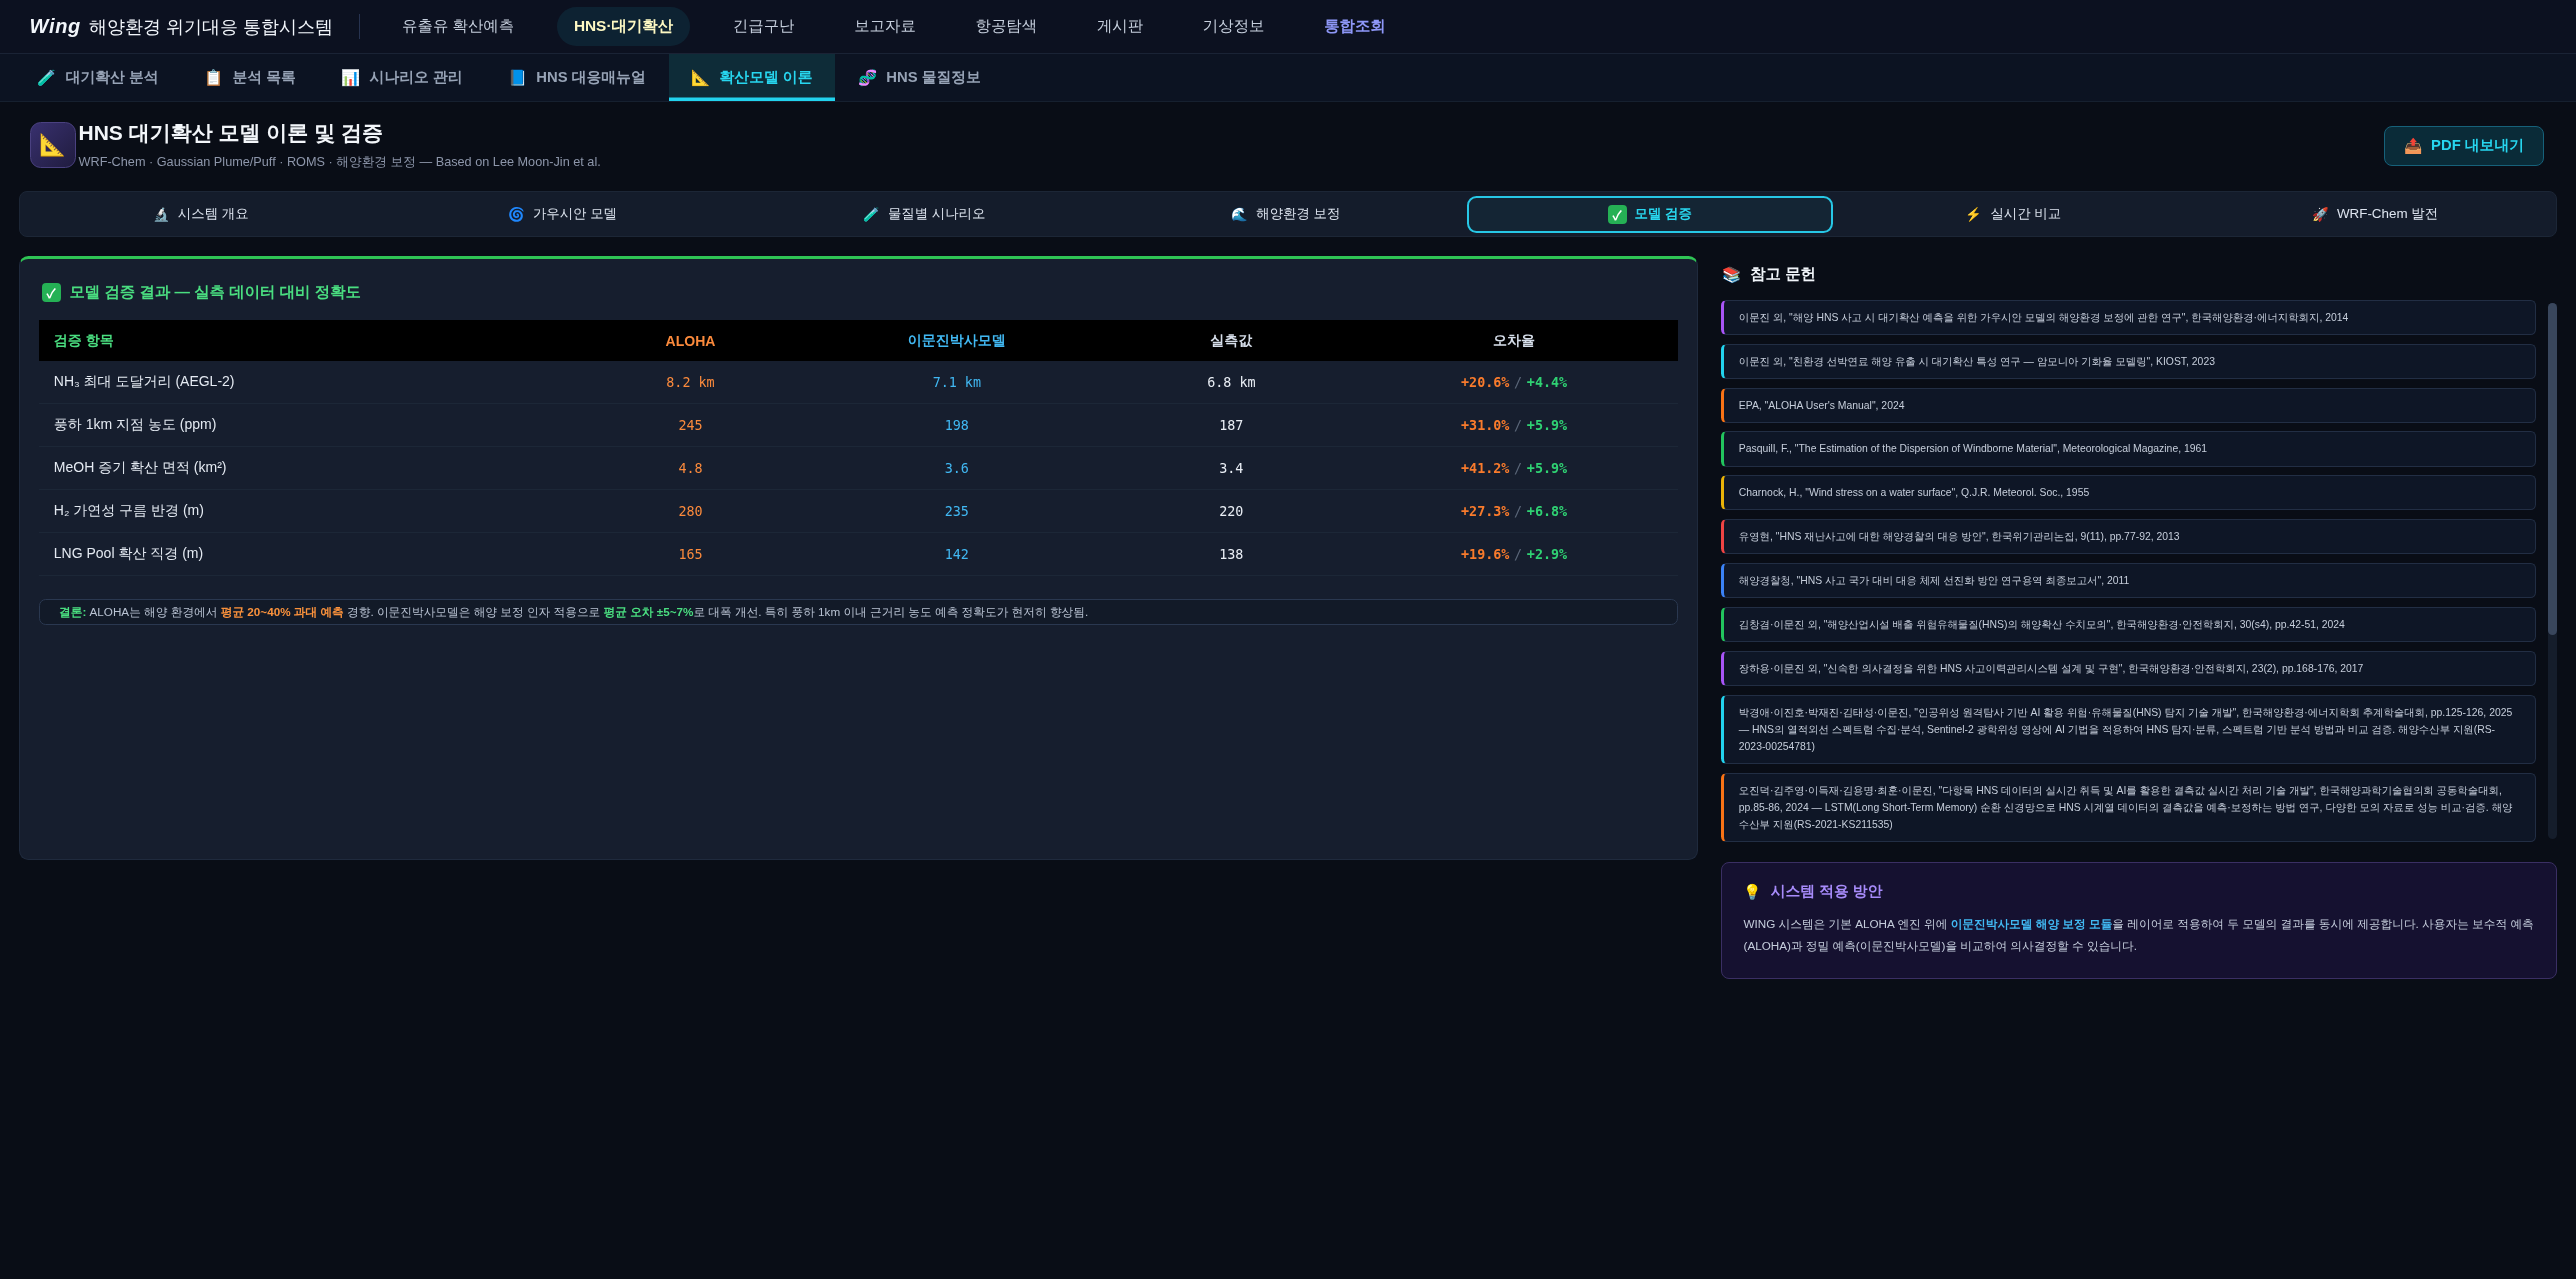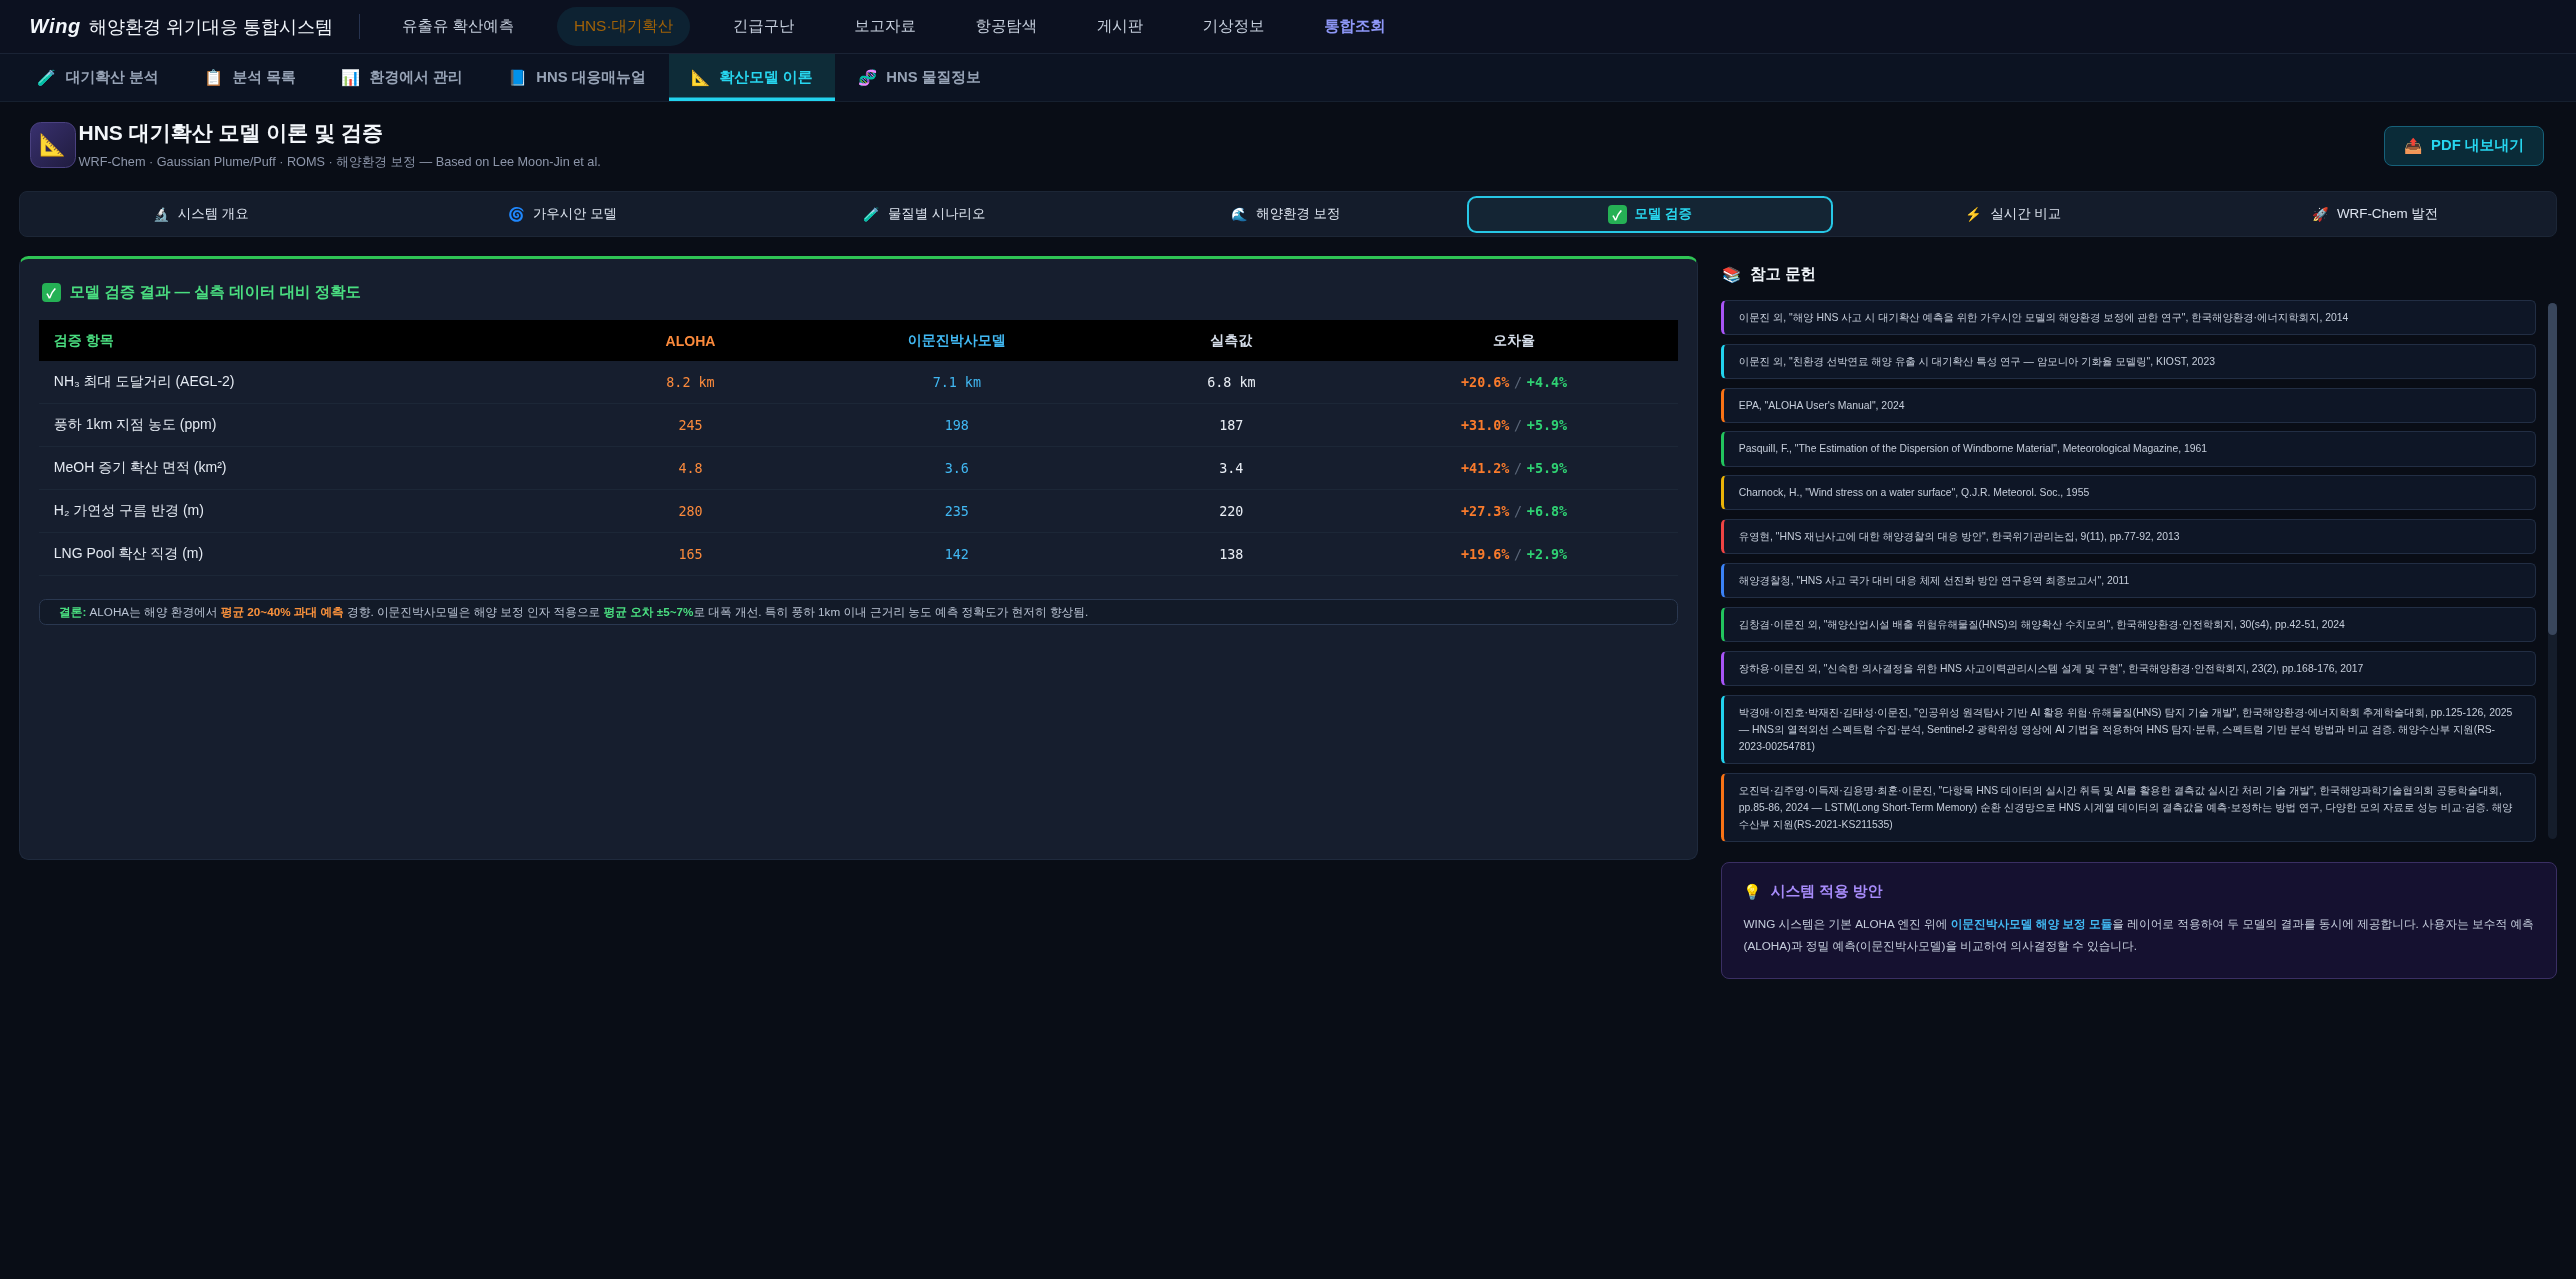--- a/index.html
+++ b/index.html
@@ -10,21 +10,21 @@
   }
   
   .navbar { height:54px; background:#0c1120; border-bottom:0.7px solid #1a2335;
             display:flex; align-items:center; padding:0 29.5px; }
   .logo { display:flex; align-items:baseline; gap:8px; color:#f2f6fb; }
   .logo-mark { font-style:italic; font-weight:bold; font-size:20px; letter-spacing:0.7px; }
   .logo-text { font-weight:normal; font-size:18px; }
   .nav-sep { width:0.7px; height:25.5px; background:#273350; margin:0 25.5px; }
   .nav-items { display:flex; align-items:center; gap:25px; }
   .nav-item { font-size:15.4px; color:#c6cfdd; padding:8.7px 17.4px; border-radius:670px; cursor:pointer; white-space:nowrap; }
-  .nav-item.active { color:#a16207; background:rgba(34,211,238,.09); font-weight:normal; }
+  .nav-item.active { color:#fef9c3; background:rgba(34,211,238,.09); font-weight:bold; }
   .nav-item.accent { color:#8e97f7; font-weight:bold; }
   .nav-right { margin-left:auto; display:flex; align-items:center; gap:14.8px; }
   .badge { display:flex; gap:8.7px; align-items:center; border:0.7px solid #7c2f3d;
            background:rgba(220,80,90,.08); color:#f37c7c; font-size:14px;
            padding:8px 17.4px; border-radius:6.7px; white-space:nowrap; }
   .badge-dot { width:8.7px; height:8.7px; border-radius:50%; background:#cf4553; }
   .icon-btn { width:42px; height:42px; background:#1a2232; border-radius:9.4px;
               display:flex; align-items:center; justify-content:center; font-size:18px; cursor:pointer; }
   .nav-sep2 { width:0.7px; height:27px; background:#273350; }
   .user-name { font-size:14.8px; color:#e8edf5; }
@@ -126,21 +126,21 @@
   <div class="tab">
     <span class="tab-icon">🧪</span>
     <span>대기확산 분석</span>
   </div>
   <div class="tab">
     <span class="tab-icon">📋</span>
     <span>분석 목록</span>
   </div>
   <div class="tab">
     <span class="tab-icon">📊</span>
-    <span>환경에서 관리</span>
+    <span>시나리오 관리</span>
   </div>
   <div class="tab">
     <span class="tab-icon">📘</span>
     <span>HNS 대응매뉴얼</span>
   </div>
   <div class="tab active">
     <span class="tab-icon">📐</span>
     <span>확산모델 이론</span>
   </div>
   <div class="tab">

